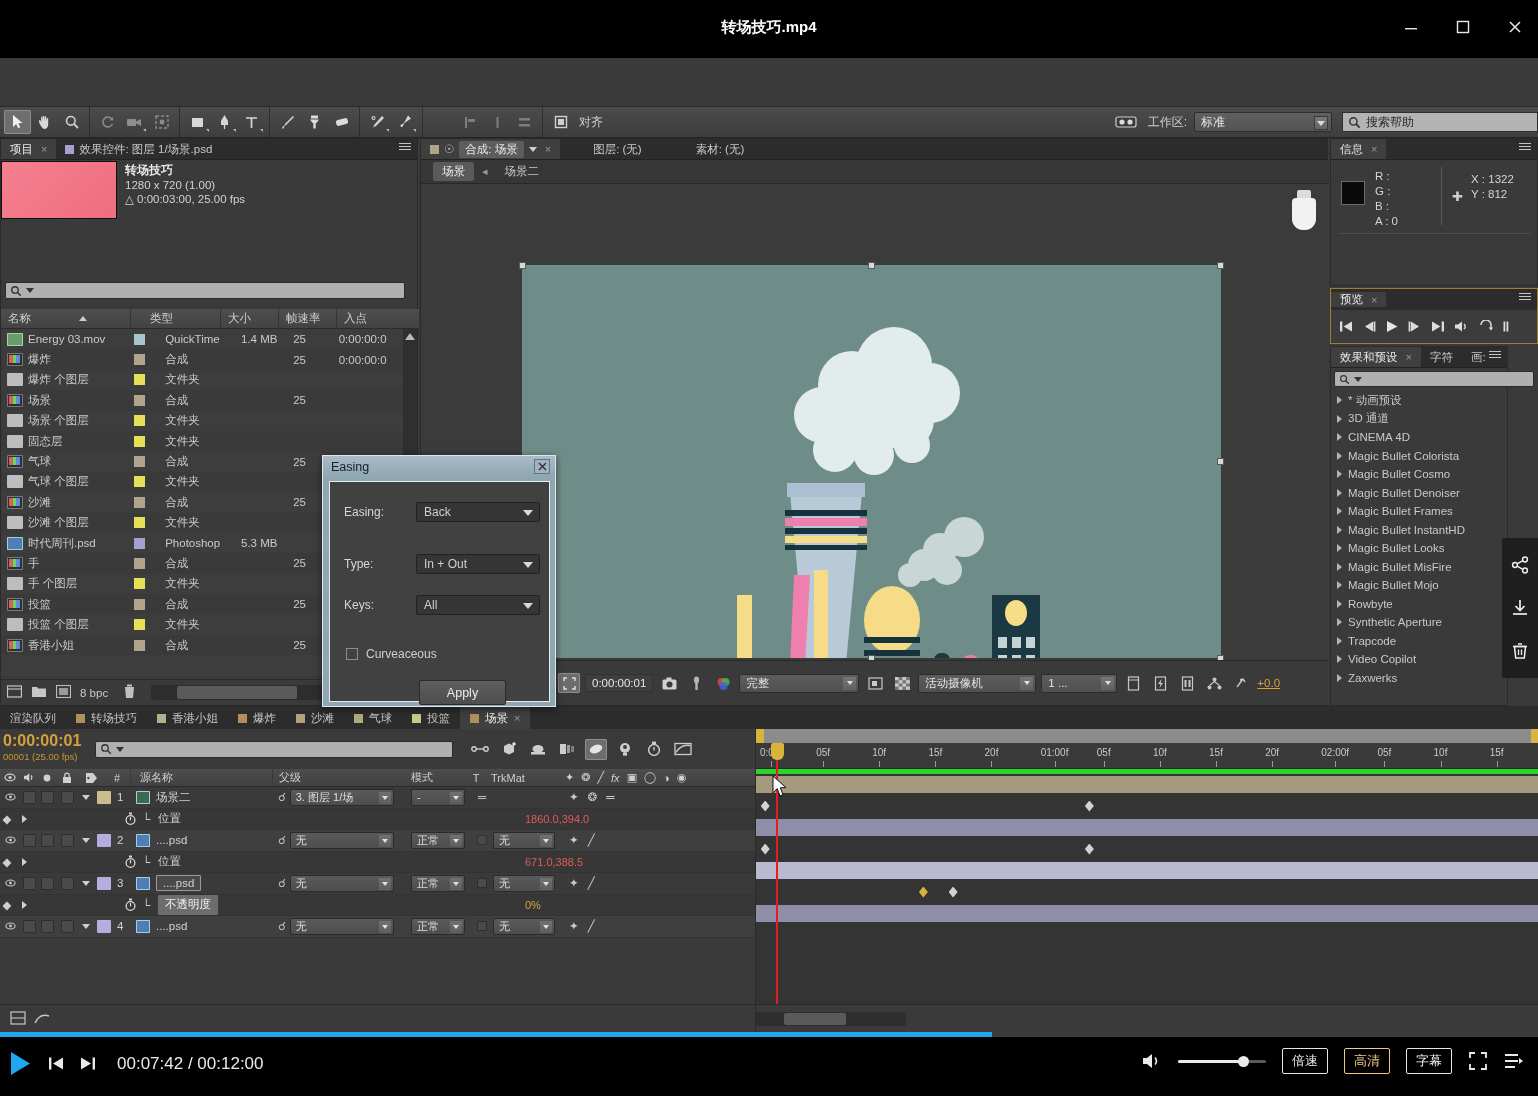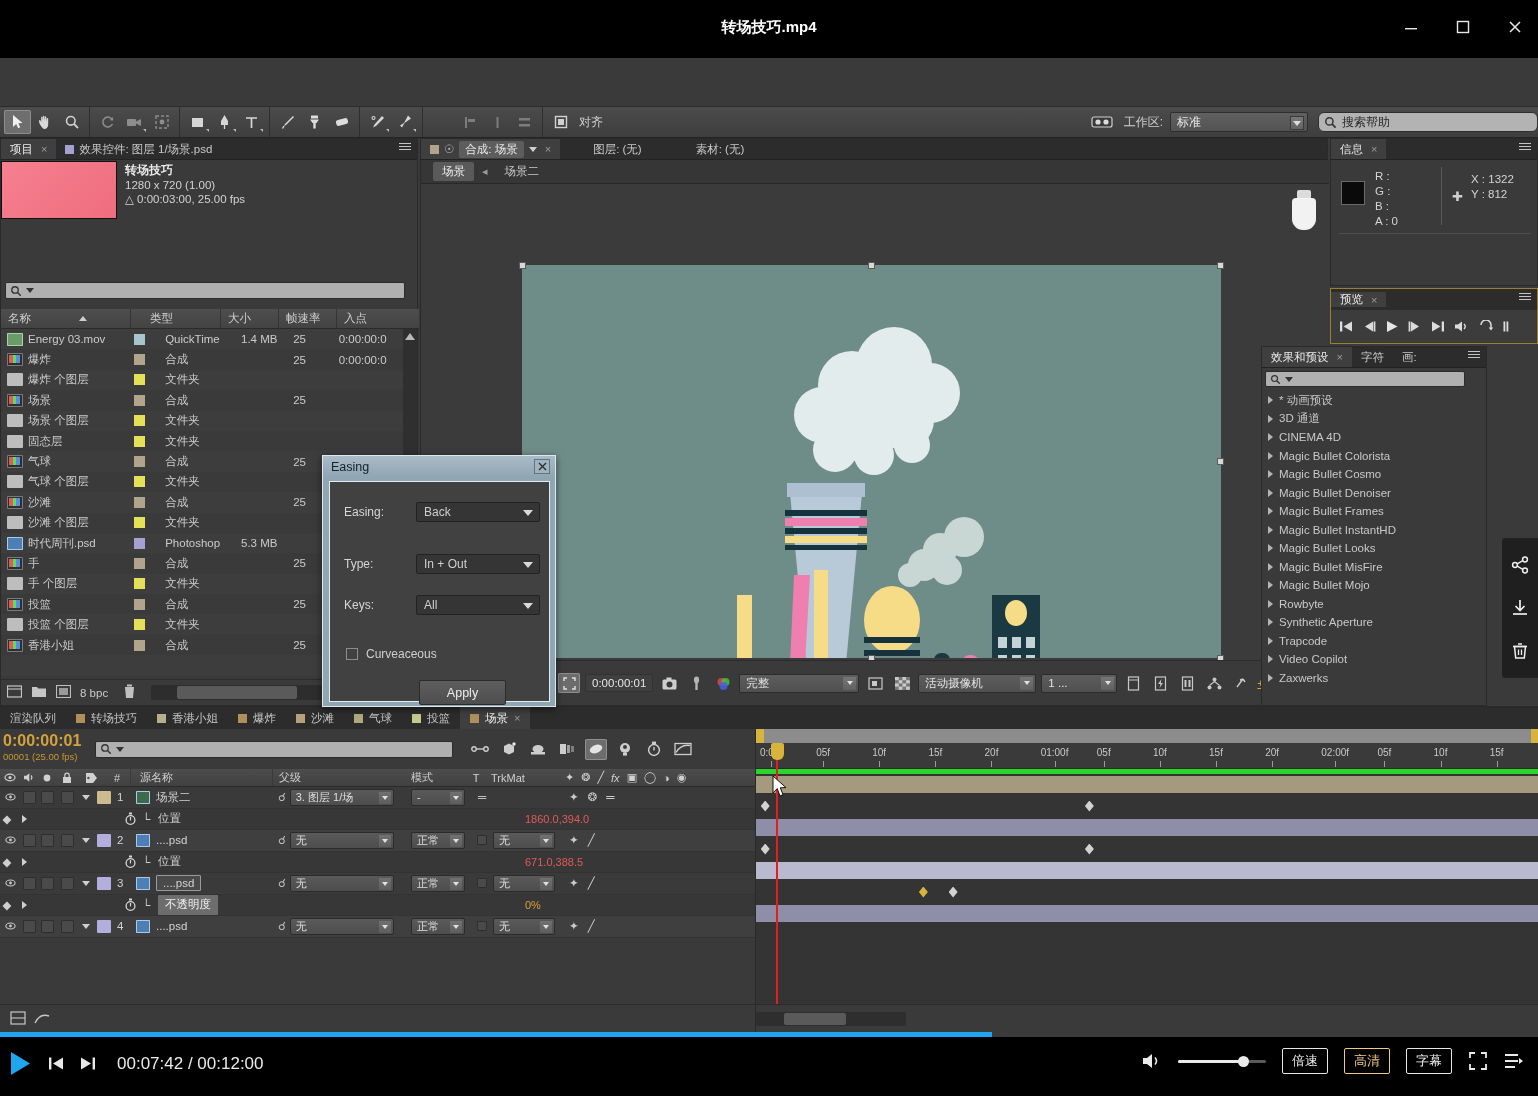--- a/index.html
+++ b/index.html
@@ -53,22 +53,22 @@
   .ws-label { color: #d0d0d0; font-size: 12px; margin: 0 7px 0 8px; }
   .ws-select {
     width: 138px; height: 20px; background: linear-gradient(#606060,#535353);
     border: 1px solid #2e2e2e; border-radius: 2px; color: #e6e6e6; font-size: 12px;
     display: flex; align-items: center; padding-left: 6px; position: relative; cursor: pointer;
   }
   .ws-select .arrow { position: absolute; right: 3px; top: 3px; width: 14px; height: 14px;
      background: linear-gradient(#787878,#636363); border: 1px solid #3a3a3a; display: flex; align-items: center; justify-content: center; }
   .ws-select .arrow::after { content: ""; border-left: 4px solid transparent; border-right: 4px solid transparent; border-top: 5px solid #dcdcdc; }
   .search-help {
-    margin-left: 10px; width: 220px; height: 20px; background: #b3b3b3; border: 1px solid #2e2e2e;
-    border-radius: 6px; display: flex; align-items: center; padding-left: 5px; color: #2a2a2a; font-size: 12px; cursor: text;
+    margin-left: 10px; width: 196px; height: 20px; background: #b3b3b3; border: 1px solid #2e2e2e;
+    border-radius: 0; display: flex; align-items: center; padding-left: 5px; color: #2a2a2a; font-size: 12px; cursor: text;
   }
 
   
   .panel { position: absolute; background: #3a3a3a; border: 1px solid #2a2a2a; }
   .panel-tabs {
     height: 21px; background: #2c2c2c; display: flex; align-items: stretch; position: relative;
     border-bottom: 1px solid #222;
   }
   .ptab {
     display: flex; align-items: center; gap: 5px; padding: 0 9px; font-size: 11.5px; color: #c8c8c8;
@@ -158,21 +158,21 @@
   .info-div { position: absolute; left: 110px; top: 6px; width: 1px; height: 58px; background: #5a5a5a; }
   .info-xy { position: absolute; left: 140px; top: 11px; color: #d4d4d4; font-size: 11.5px; line-height: 15px; }
   .info-plus { position: absolute; left: 121px; top: 28px; color: #d0d0d0; font-size: 13px; }
   .info-rule { position: absolute; left: 8px; top: 72px; width: 192px; height: 1px; background: #4e4e4e; }
 
   #previewPanel { left: 1330px; top: 230px; width: 208px; height: 56px; border: 1px solid #9b7f33; }
   .prev-tabs { height: 21px; background: #2c2c2c; display: flex; align-items: center; }
   .prev-ctrls { position: absolute; left: 0; top: 21px; width: 206px; height: 32px; background: #3c3c3c; display: flex; align-items: center; gap: 9px; padding-left: 8px; color: #dadada; }
   .prev-ctrls .pb { cursor: pointer; display: flex; }
 
-  #effectsPanel { left: 1261px; top: 288px; width: 226px; height: 360px; }
+  #effectsPanel { left: 1330px; top: 288px; width: 178px; height: 360px; }
   .fx-search { position: absolute; left: 3px; top: 24px; width: 200px; height: 16px; background: #b0b0b0; border: 1px solid #2c2c2c; border-radius: 2px; display: flex; align-items: center; padding-left: 4px; cursor: text; }
   .fx-list { position: absolute; left: 0; top: 44px; width: 208px; bottom: 2px; overflow: hidden; }
   .fx-row { height: 18.5px; display: flex; align-items: center; color: #c9c9c9; font-size: 11.5px; padding-left: 6px; cursor: pointer; }
   .fx-row .tri { width: 0; height: 0; border-top: 4px solid transparent; border-bottom: 4px solid transparent; border-left: 5px solid #b4b4b4; margin-right: 6px; }
 
   
   .toolstrip { position: absolute; left: 1502px; top: 480px; width: 36px; height: 140px; background: #1f1f1f; border-radius: 3px 0 0 3px;
      display: flex; flex-direction: column; align-items: center; justify-content: space-around; padding: 6px 0; }
   .toolstrip .ti { color: #efefef; cursor: pointer; display: flex; }
 

